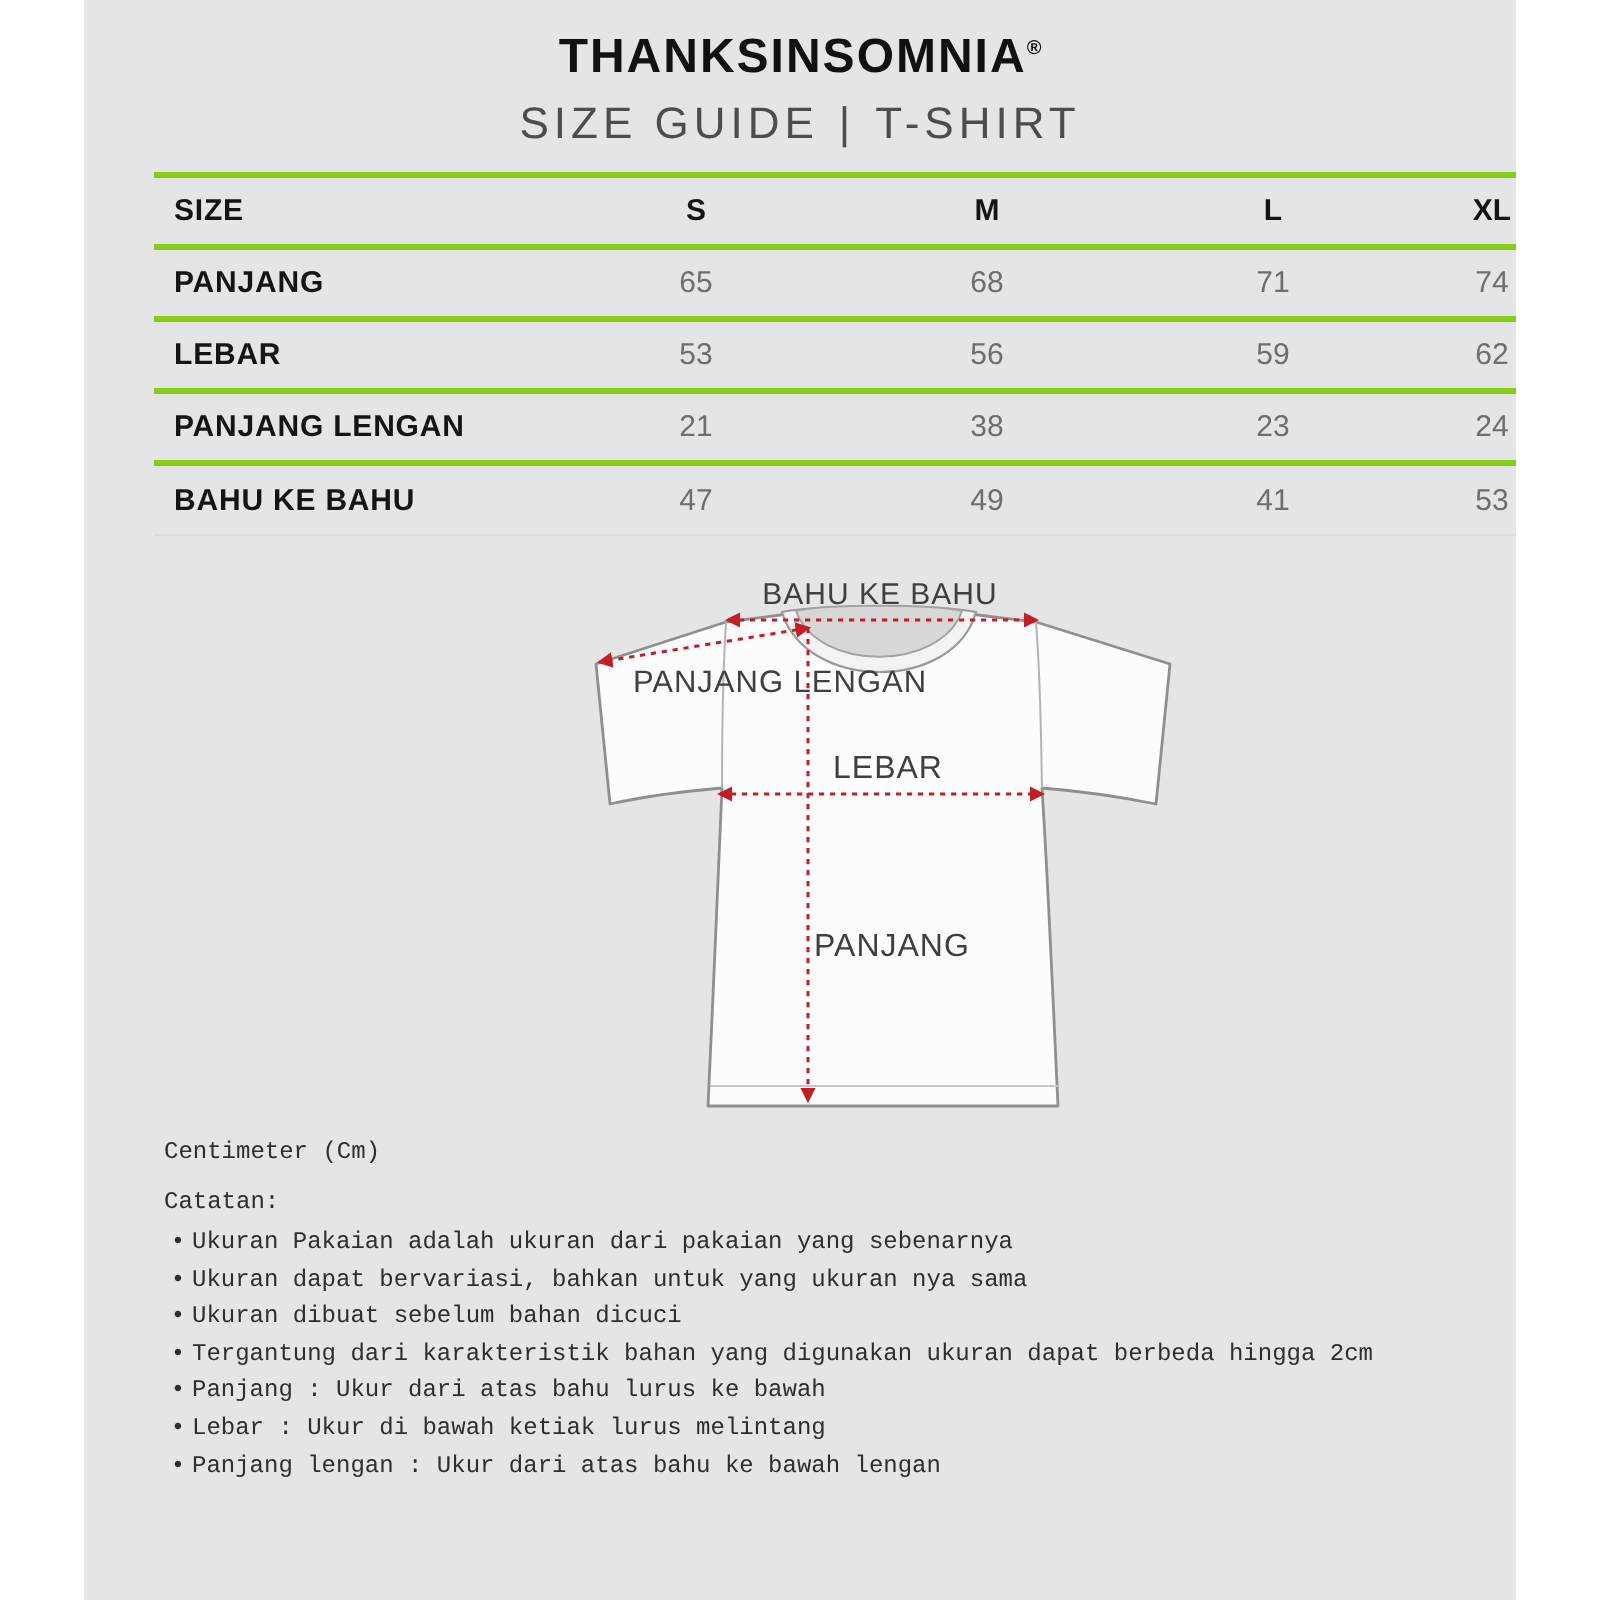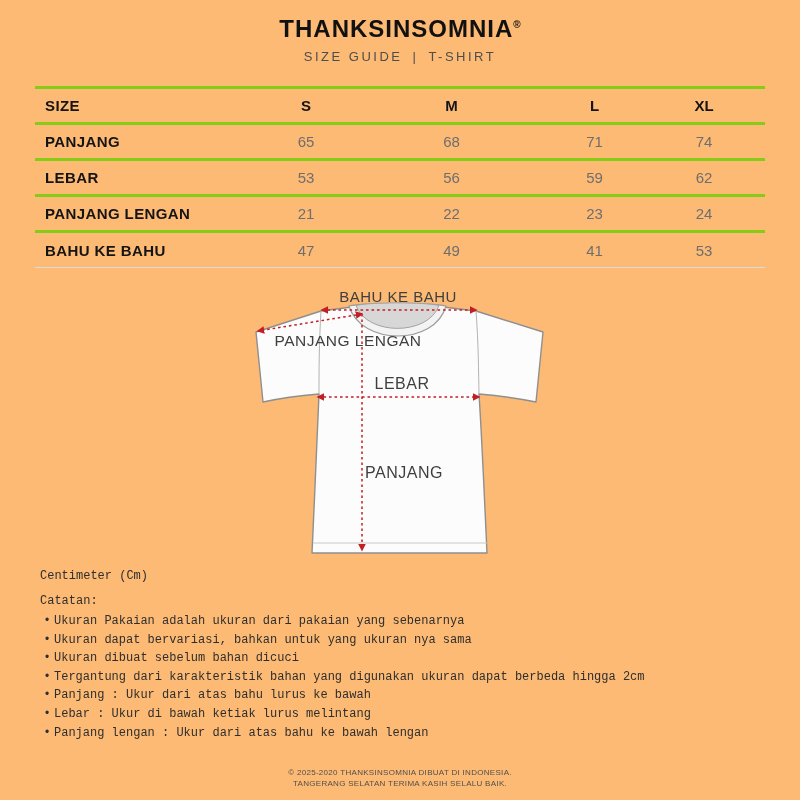--- a/index.html
+++ b/index.html
@@ -1,36 +1,36 @@
 <!DOCTYPE html>
 <html><head>
 <meta charset="utf-8">
 <style>
   * { margin:0; padding:0; box-sizing:border-box; }
   html,body { background:#ffffff; }
   .page {
     position:relative;
-    width:800px; height:800px;
+    width:716px; height:800px;
     margin:0 auto;
-    background:#fdba74;
+    background:#e5e5e5;
     overflow:hidden;
     font-family:"Liberation Sans", sans-serif;
     color:#1a1a1a;
   }
 
   
   .header { position:absolute; top:16px; left:0; width:100%; text-align:center; }
   .brand {
     font-size:24px; font-weight:bold; letter-spacing:1px; color:#111;
     line-height:1.1;
   }
   .brand sup { font-size:10px; vertical-align:9px; letter-spacing:0; }
   .subtitle {
     margin-top:7px;
-    font-size:13px; letter-spacing:2.5px; color:#4d4d4d;
+    font-size:22px; letter-spacing:2.5px; color:#4d4d4d;
   }
   .subtitle .divider { margin:0 10px; color:#4d4d4d; }
 
   
   .size-table-wrap { position:absolute; left:35px; top:86px; width:730px; }
   table.size-table { width:100%; border-collapse:collapse; }
   table.size-table tr { border-top:3px solid #84cc16; }
   table.size-table tr.last { border-bottom:1px solid #dbdbdb; }
   table.size-table th, table.size-table td {
     height:36px; font-size:15px; vertical-align:middle;
@@ -108,21 +108,21 @@
       <tr>
         <td class="rowlab">LEBAR</td>
         <td class="val">53</td>
         <td class="val">56</td>
         <td class="val">59</td>
         <td class="val last-col">62</td>
       </tr>
       <tr>
         <td class="rowlab">PANJANG LENGAN</td>
         <td class="val">21</td>
-        <td class="val">22</td>
+        <td class="val">38</td>
         <td class="val">23</td>
         <td class="val last-col">24</td>
       </tr>
       <tr class="last">
         <td class="rowlab">BAHU KE BAHU</td>
         <td class="val">47</td>
         <td class="val">49</td>
         <td class="val">41</td>
         <td class="val last-col">53</td>
       </tr>
@@ -179,18 +179,14 @@
       <li><span class="bullet">•</span><span>Ukuran Pakaian adalah ukuran dari pakaian yang sebenarnya</span></li>
       <li><span class="bullet">•</span><span>Ukuran dapat bervariasi, bahkan untuk yang ukuran nya sama</span></li>
       <li><span class="bullet">•</span><span>Ukuran dibuat sebelum bahan dicuci</span></li>
       <li><span class="bullet">•</span><span>Tergantung dari karakteristik bahan yang digunakan ukuran dapat berbeda hingga 2cm</span></li>
       <li><span class="bullet">•</span><span>Panjang : Ukur dari atas bahu lurus ke bawah</span></li>
       <li><span class="bullet">•</span><span>Lebar : Ukur di bawah ketiak lurus melintang</span></li>
       <li><span class="bullet">•</span><span>Panjang lengan : Ukur dari atas bahu ke bawah lengan</span></li>
     </ul>
   </div>
 
-  <div class="footer">
-    <div>© 2025-2020 THANKSINSOMNIA DIBUAT DI INDONESIA.</div>
-    <div>TANGERANG SELATAN TERIMA KASIH SELALU BAIK.</div>
-  </div>
 
 </div>
 
 </body></html>

